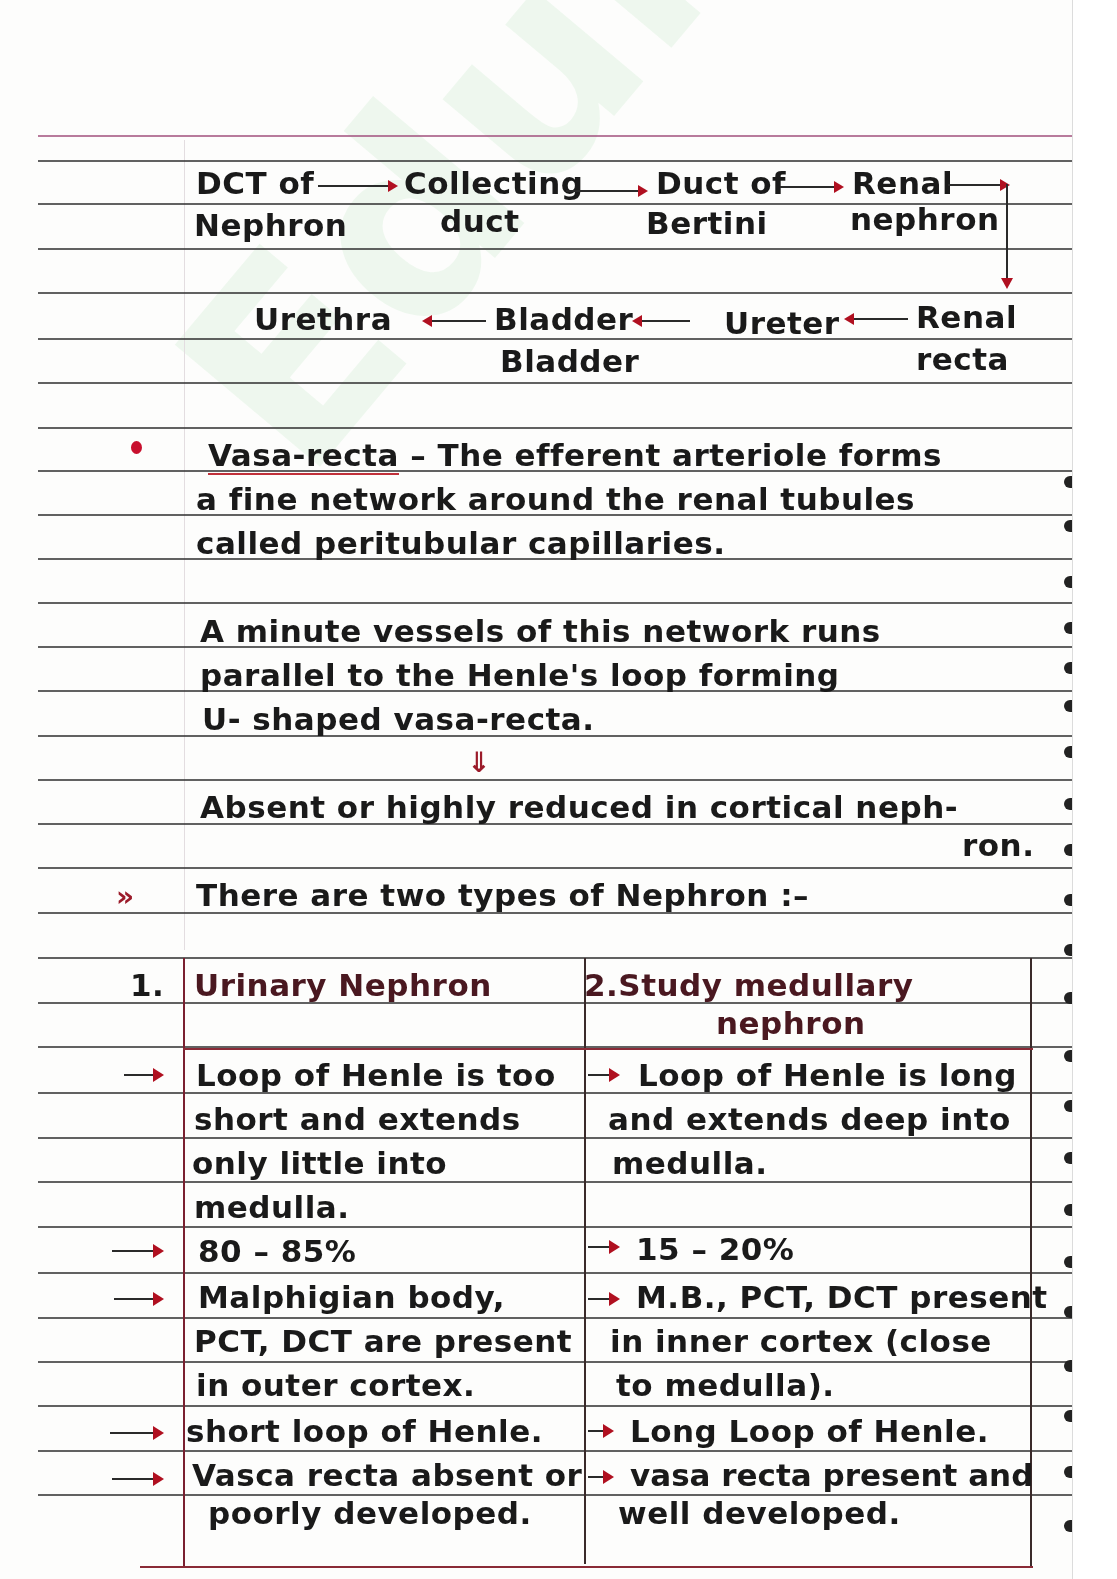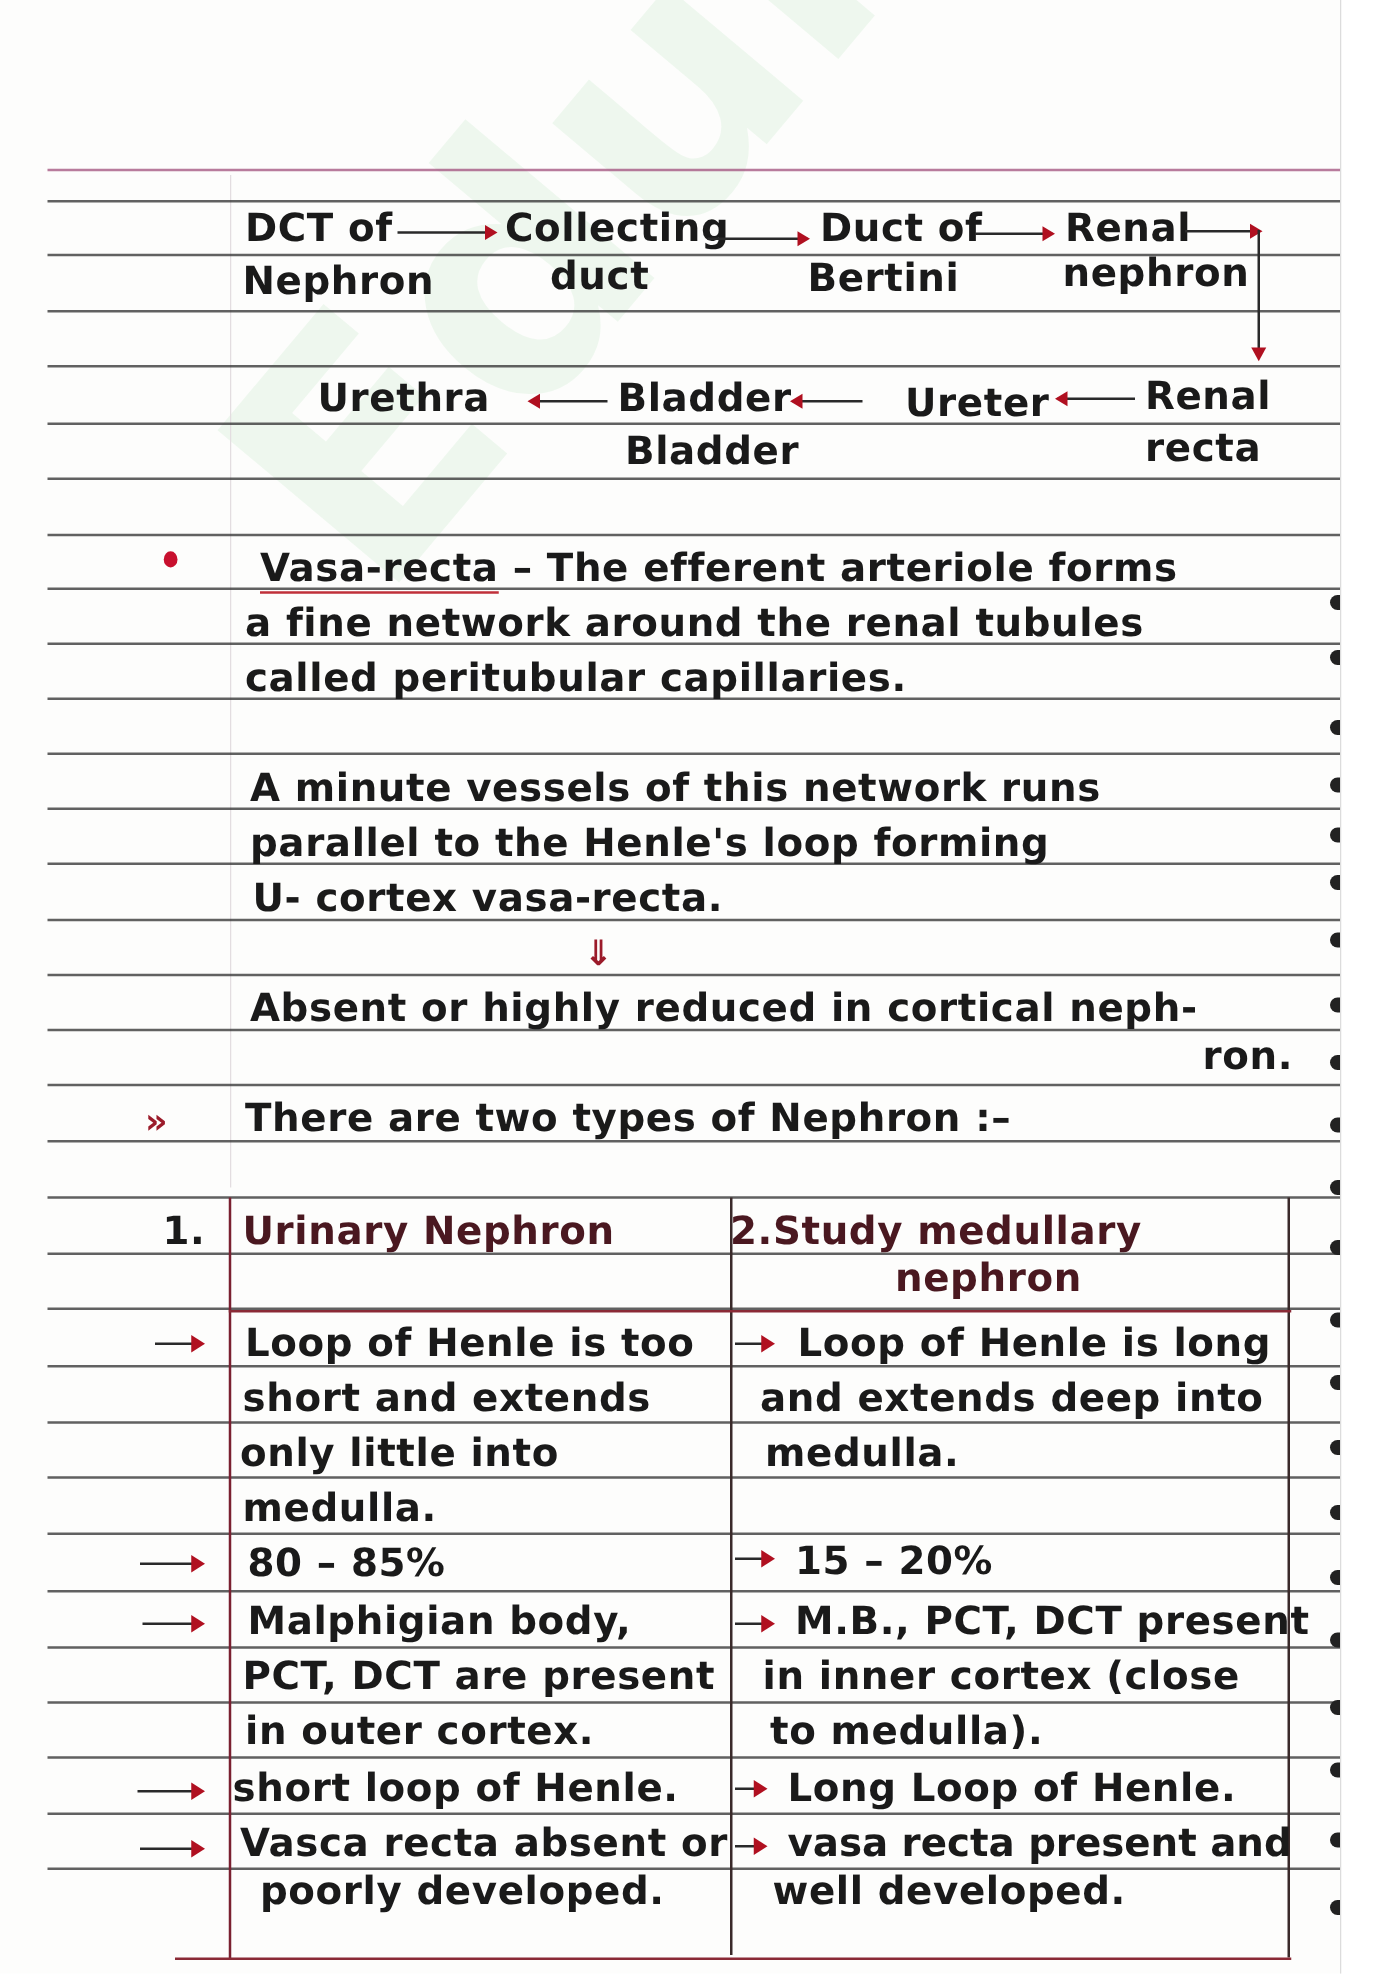--- a/index.html
+++ b/index.html
@@ -104,21 +104,21 @@
   <div class="bullet" style="left:131px;top:441px"></div>
   <div class="t" style="left:208px;top:436px">
     <span class="ul">Vasa-recta</span>
     <span>– The efferent arteriole forms</span>
   </div>
   <div class="t" style="left:196px;top:480px">a fine network around the renal tubules</div>
   <div class="t" style="left:200px;top:612px">A minute vessels of this network runs</div>
 
   <div class="t" style="left:196px;top:524px">called peritubular capillaries.</div>
   <div class="t" style="left:200px;top:656px">parallel to the Henle's loop forming</div>
-  <div class="t" style="left:202px;top:700px">U- cortex vasa-recta.</div>
+  <div class="t" style="left:202px;top:700px">U- shaped vasa-recta.</div>
 
   <div class="t red" style="left:467px;top:744px;font-size:28px">⇓</div>
 
   <div class="t" style="left:200px;top:788px">Absent or highly reduced in cortical neph-</div>
   <div class="t" style="left:962px;top:826px">ron.</div>
 
   <div class="t red" style="left:116px;top:878px;font-size:28px">»</div>
   <div class="t" style="left:196px;top:876px">There are two types of Nephron :–</div>
 
   <div>

